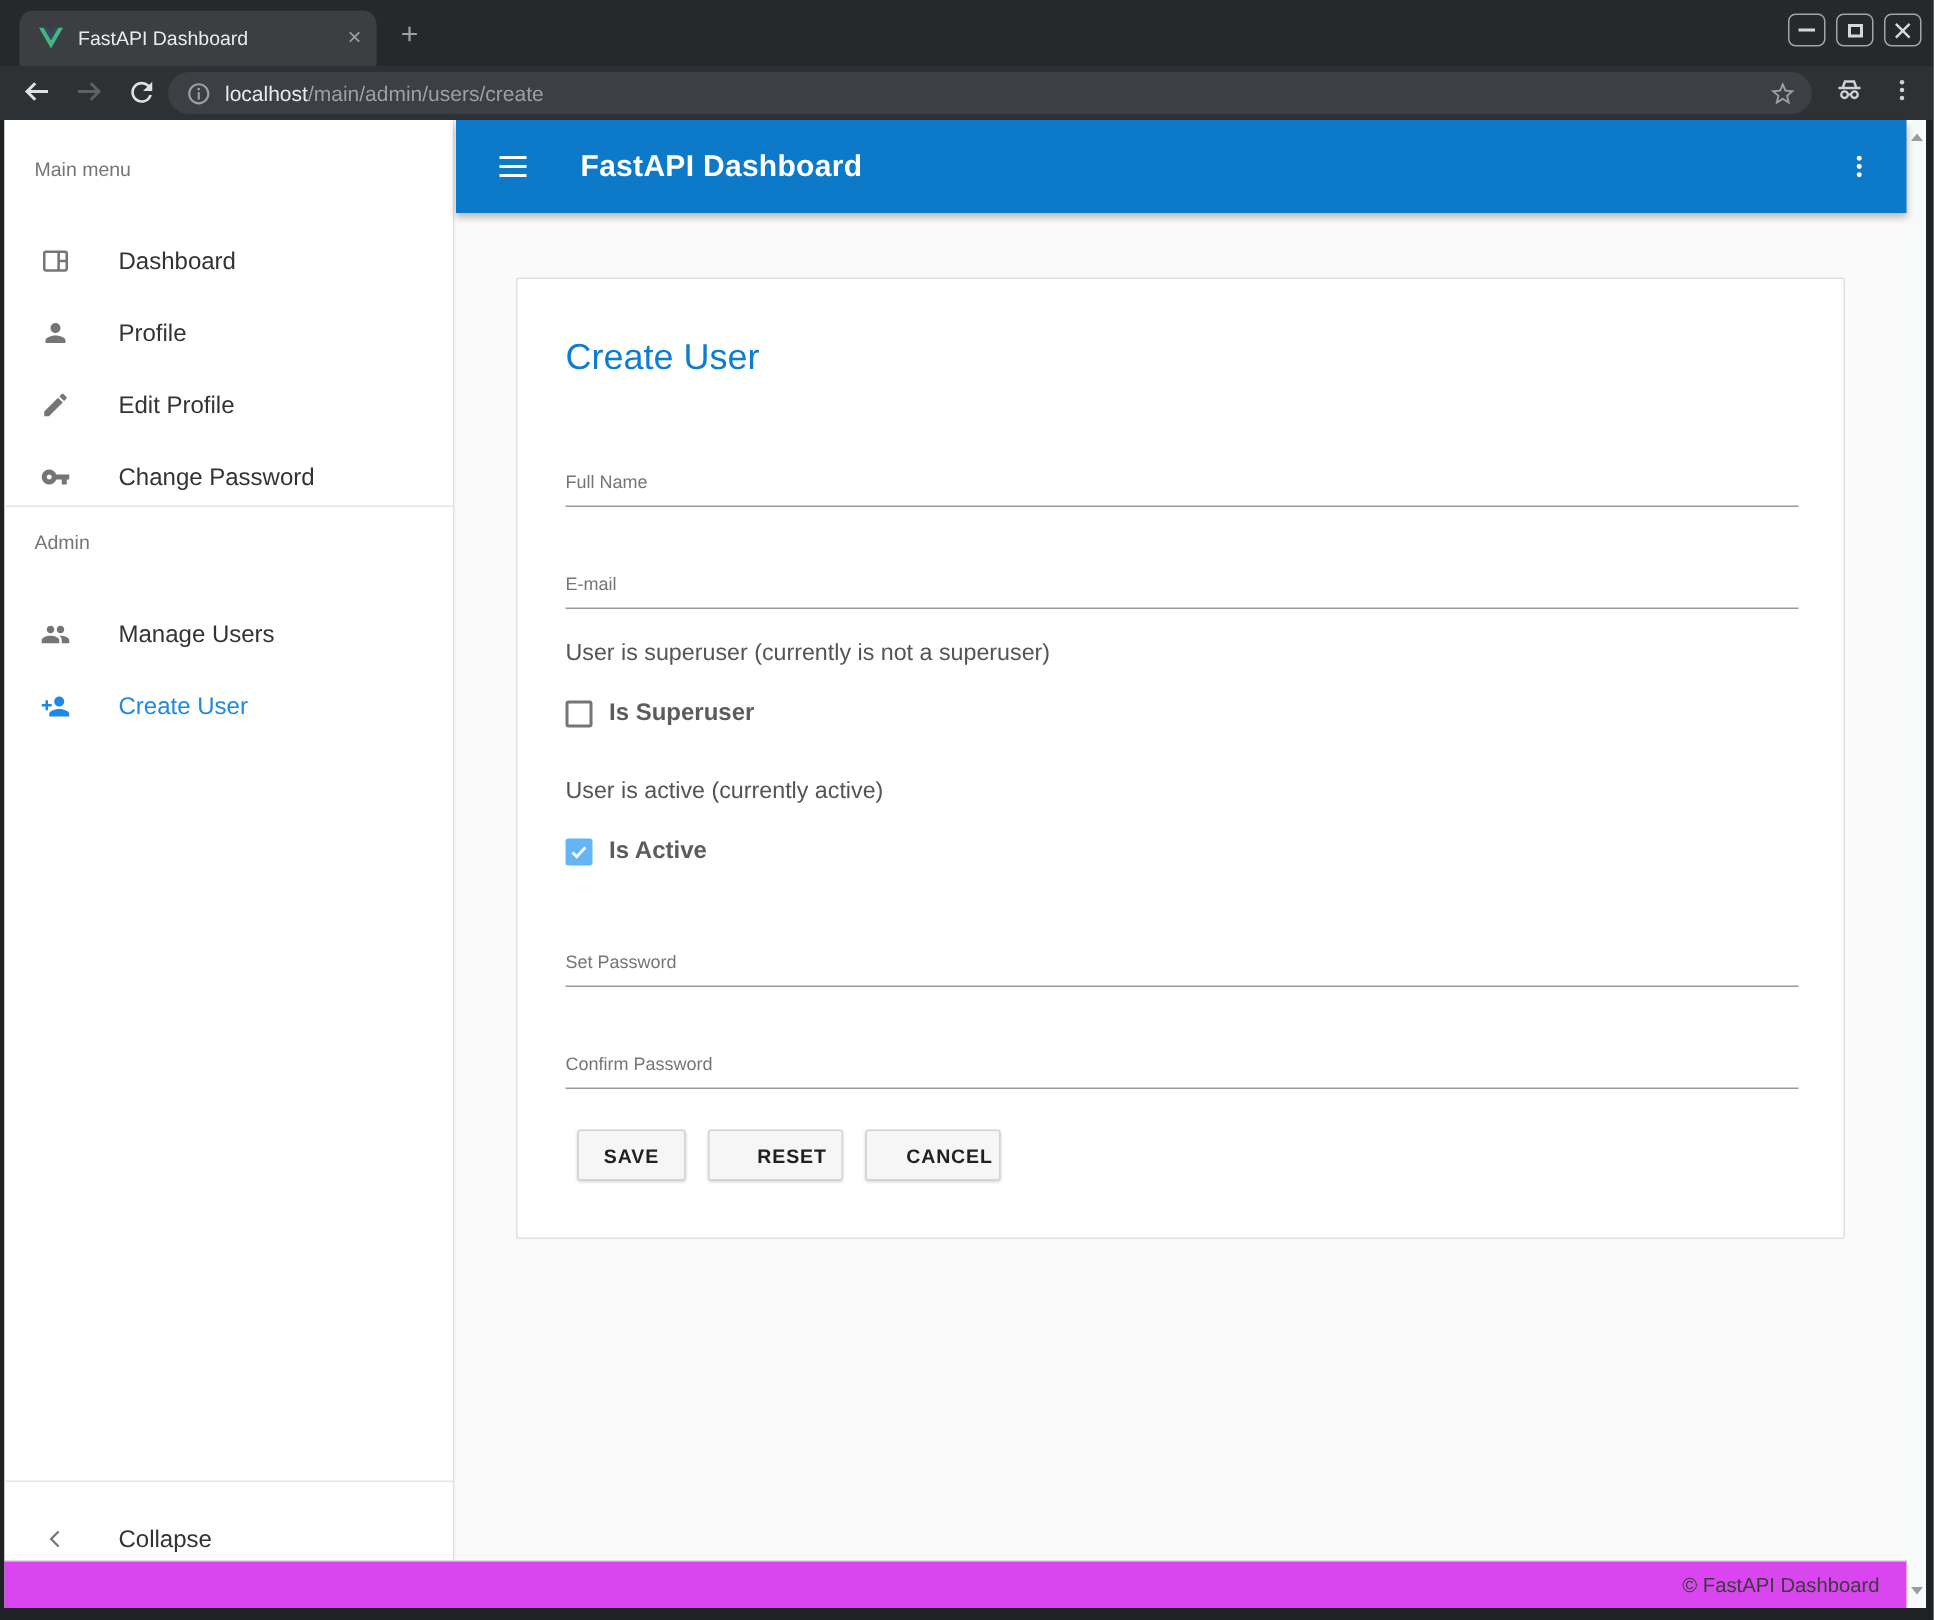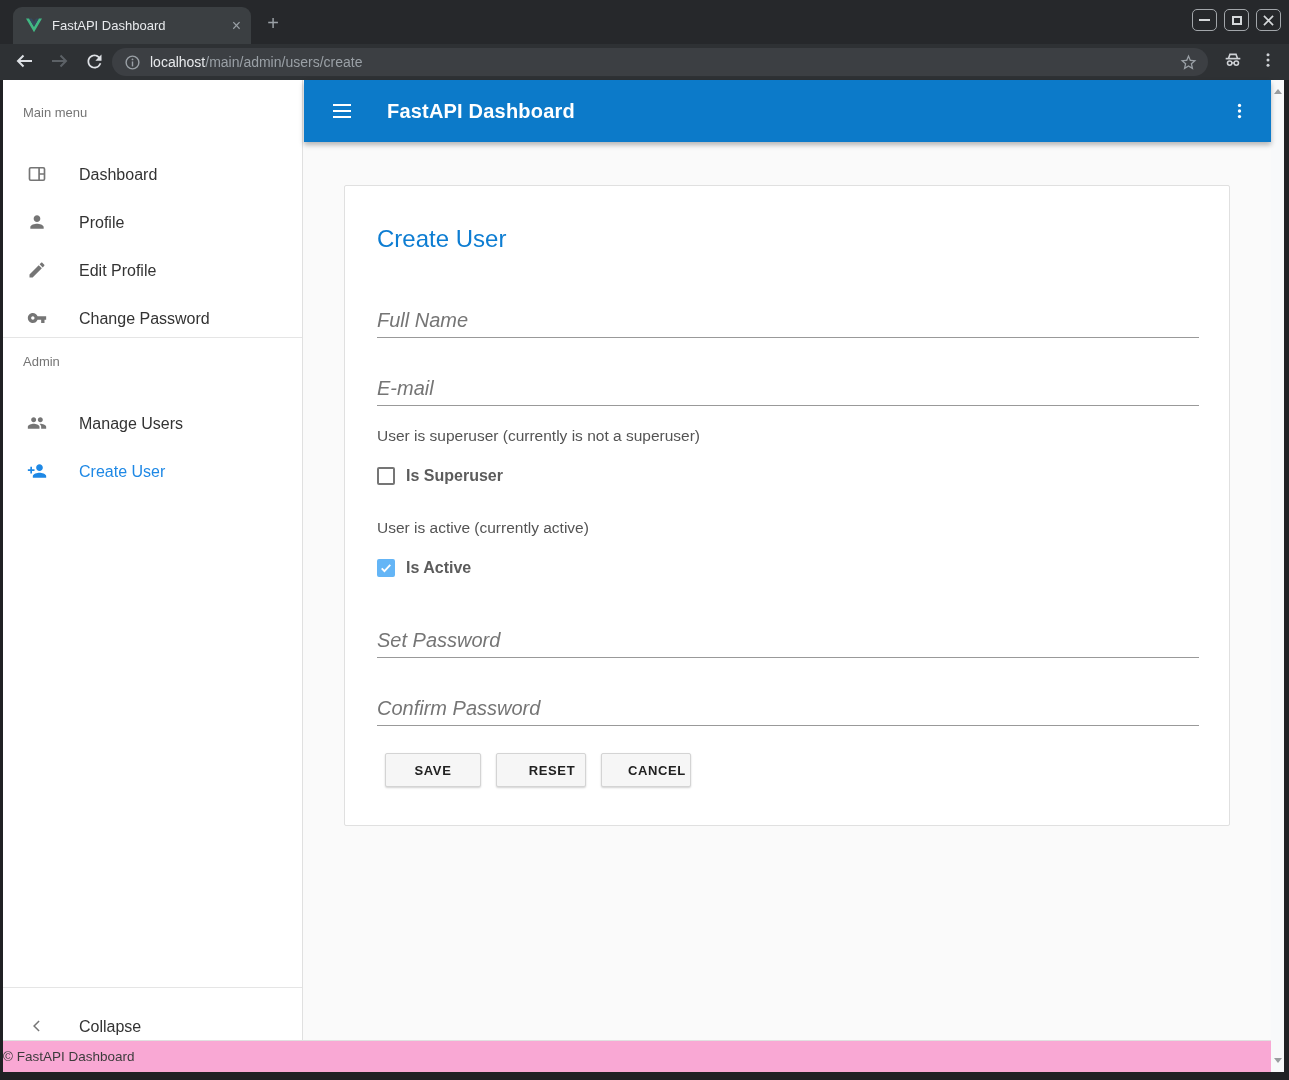--- a/index.html
+++ b/index.html
@@ -51,38 +51,38 @@
           padding-left:24px; cursor:pointer; }
   .srow .slabel { margin-left:32px; font-size:16px; color:#333; }
   .srow.active .slabel { color:var(--sidebar-active,#1e88e5); }
   .sdivider { position:absolute; left:0; width:100%; border-top:1px solid #e5e5e5; }
 
   .main { position:absolute; left:301px; top:62px; width:967px; height:898px; background:#fafafa; }
   .card { position:absolute; left:40px; top:43px; width:886px; height:641px; background:#fff;
           border:1px solid #e0e0e0; border-radius:2px; }
   .card-title { position:absolute; left:32px; top:39px; font-size:24px; color:var(--accent,#0d7dd2); }
   .mdinput { position:absolute; left:32px; width:822px; height:34px; border:none; border-bottom:1px solid #999;
-             background:transparent; font-size:20px; color:#000000; outline:none; font-family:"Liberation Sans",sans-serif;font-style:italic; }
+             background:transparent; font-size:12px; color:#000000; outline:none; font-family:"Liberation Sans",sans-serif; }
   .mdinput::placeholder { color:#757575; opacity:1; }
   .fnote { position:absolute; left:32px; font-size:15.5px; color:#545454; }
   .cbrow { position:absolute; left:32px; height:26px; display:flex; align-items:flex-start;font-weight:bold; }
   .cbox { width:18px; height:18px; border:2px solid #757575; border-radius:2px; background:#fff;
           display:flex; align-items:center; justify-content:center; }
   .cbox.checked { border-color:var(--cbx,#64b5f6); background:var(--cbx,#64b5f6); }
   .cbox svg { display:none; }
   .cbox.checked svg { display:block; }
   .cblabel { margin-left:11px; font-size:16px; color:#5c5c5c; }
   .btnrow { position:absolute; left:40px; top:567px; display:flex; gap:15px; }
   .btn { height:34px; background:#f6f6f6; border:1px solid #d4d4d4; border-radius:2px;
          box-shadow:0 1px 2px rgba(0,0,0,.18); font-size:13px; font-weight:700; color:#212121;
          letter-spacing:.6px; font-family:"Liberation Sans",sans-serif; cursor:pointer; }
-  .btn.w88 { width:96px; } .btn.w90 { width:90px;padding-left:22px; }
-
-  .page-footer { position:absolute; left:0; top:960px; width:1268px; height:32px; background:#f9a8d4;
-                 border-top:1px solid #e0e0e0; display:flex; align-items:center; 
+  .btn.w88 { width:72px; } .btn.w90 { width:90px;padding-left:22px; }
+
+  .page-footer { position:absolute; left:0; top:960px; width:1268px; height:32px; background:#d946ef;
+                 border-top:1px solid #e0e0e0; display:flex; align-items:center; justify-content:flex-end;
                  padding-right:18px; z-index:6; }
   .copyright { font-size:13.5px; color:#3c3c3c; }
 </style>
 </head>
 <body>
 
 <div class="window">
 
   <div class="tabstrip">
     <div class="tab">

